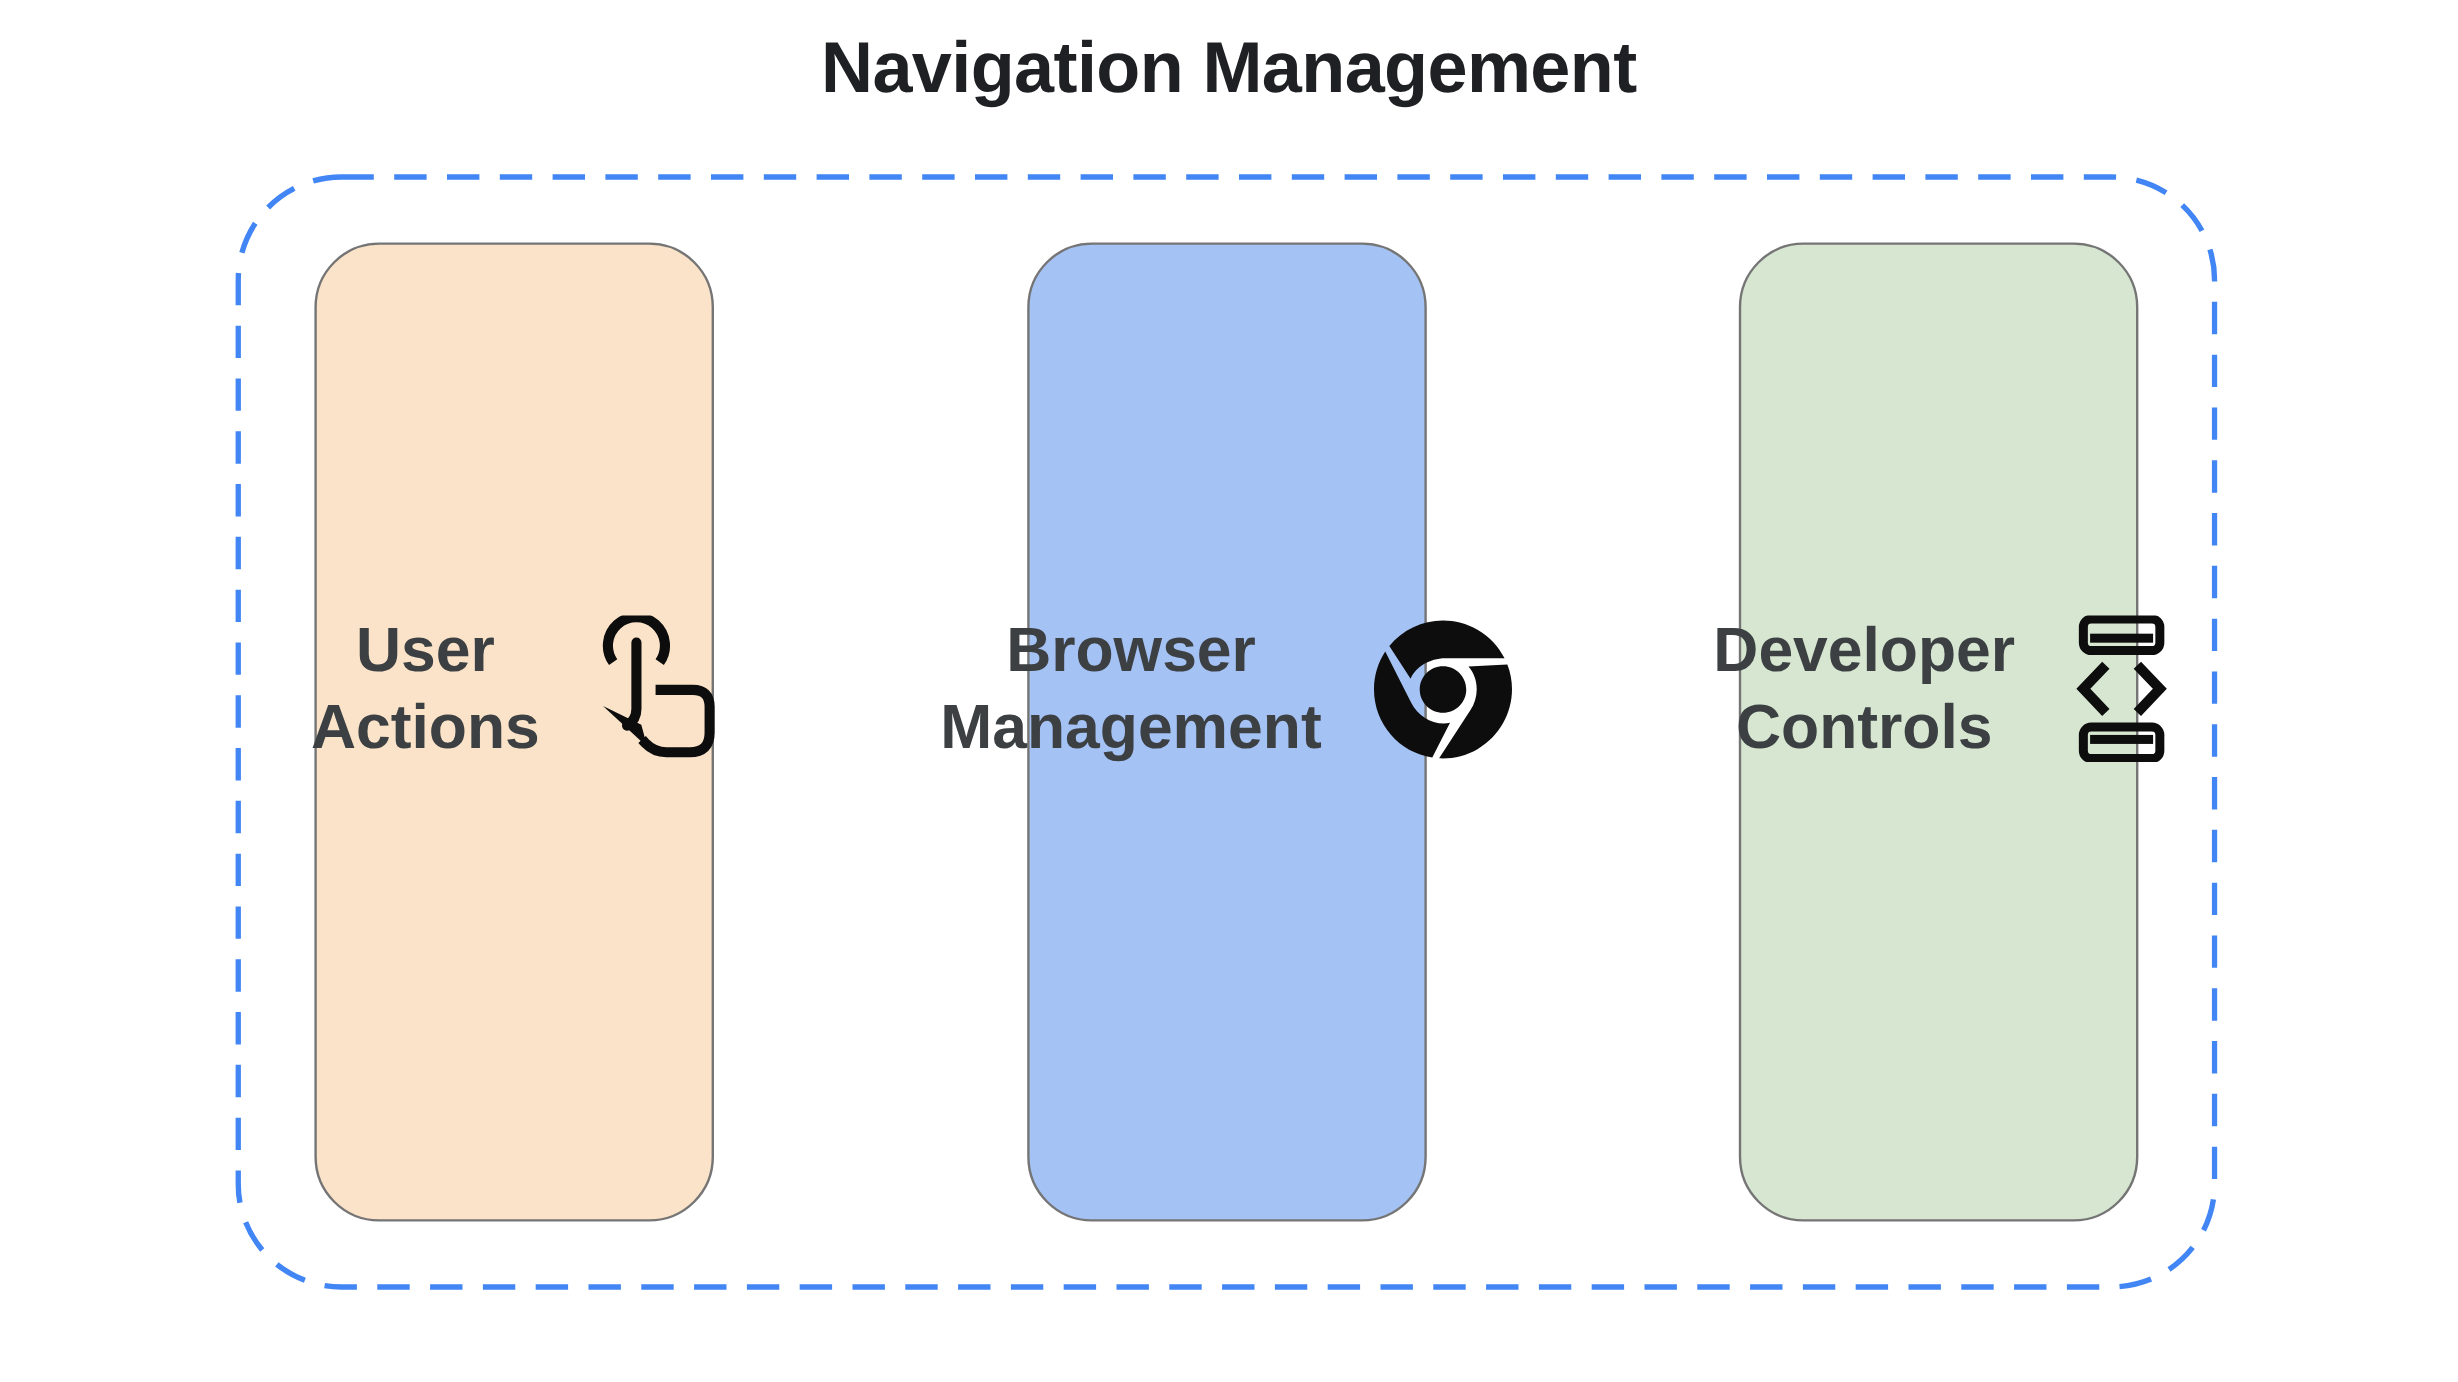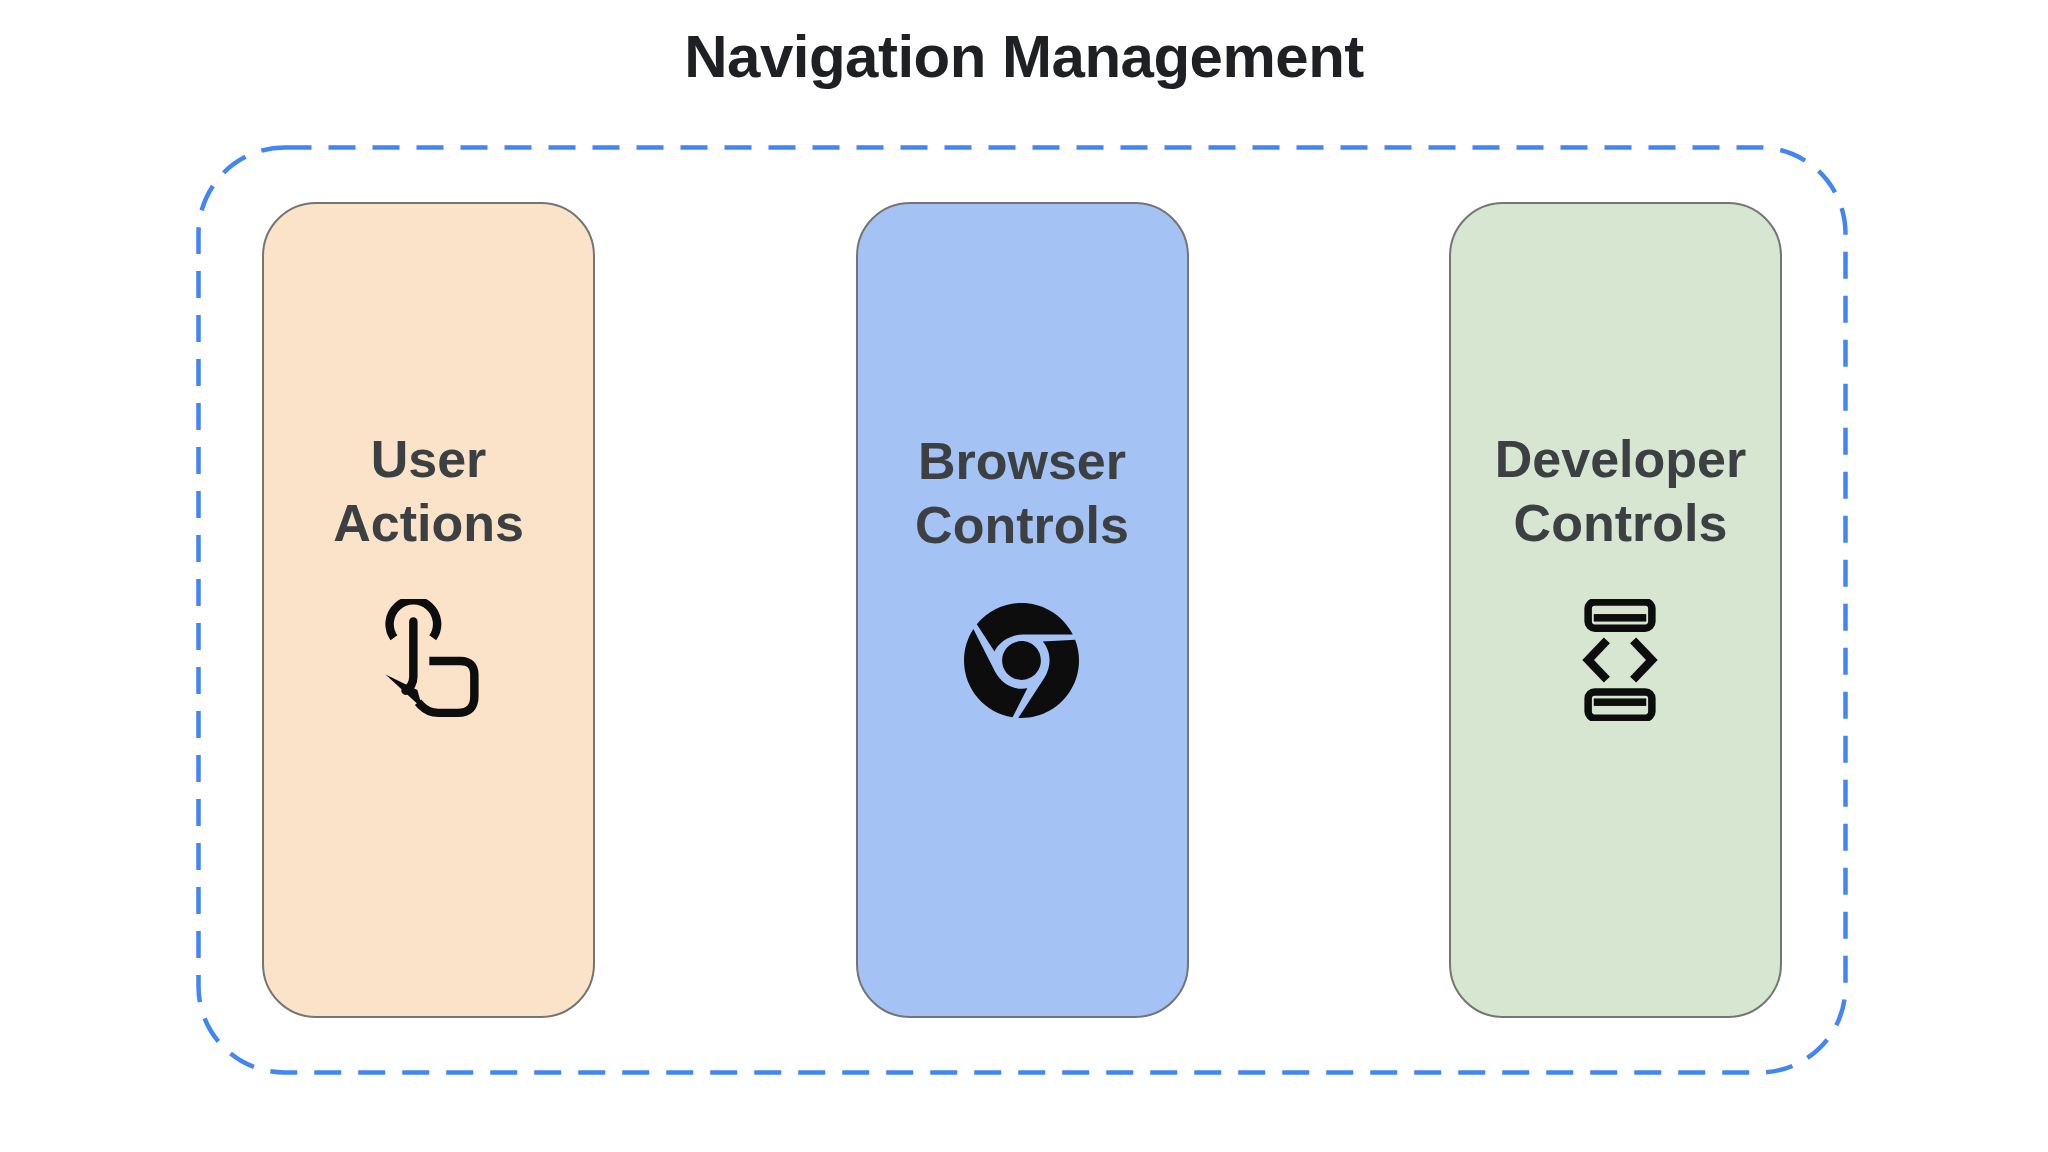--- a/index.html
+++ b/index.html
@@ -39,21 +39,21 @@
     border-radius:54px;
     border:2px solid #757575;
     box-sizing:border-box;
     display:flex;
     flex-direction:column;
     align-items:center;
     justify-content:center;
   }
   .card-content{
     display:flex;
-    flex-direction:column;
+    flex-direction:row;
     align-items:center;
     gap:44px;
     transform:translateY(-36px);
   }
   .card-label{
     font-size:52px;
     line-height:64px;
     font-weight:700;
     text-align:center;
     white-space:pre-line;
@@ -82,21 +82,21 @@
           <path d="M 145 112 L 145 288 Q 145 318 120 333" fill="none" stroke="currentColor" stroke-width="27" stroke-linecap="round"></path>
           <path d="M 196 238 L 295 238 Q 340 238 340 283 L 340 352 Q 340 404 287 404 L 225 404 Q 192 404 170 381 L 160 370" fill="none" stroke="currentColor" stroke-width="27" stroke-linejoin="round" stroke-linecap="butt"></path>
           <path d="M 56 281 L 158 331 L 174 390 Z" fill="currentColor"></path>
         </svg>
       </div>
     </div>
 
     <div class="card" style="background: rgb(165, 194, 244); border-color: rgb(117, 117, 117);">
       <div class="card-content">
         <div class="card-label" style="color: rgb(60, 64, 67);">Browser
-Controls</div>
+Management</div>
         <svg class="card-icon" width="115" height="119" viewBox="0 0 496 512" style="color: rgb(13, 13, 13);">
           <path fill="currentColor" d="M131.5 217.5L55.1 100.1c47.6-59.2 119-91.8 192-92.1 42.3-.3 85.5 10.5 124.8 33.2 43.4 25.2 76.4 61.4 97.4 103L264 144.3c-58.1-3.4-113.4 29.3-132.5 73.2zm32.9 38.5c0 46.2 37.4 83.6 83.6 83.6s83.6-37.4 83.6-83.6-37.4-83.6-83.6-83.6-83.6 37.3-83.6 83.6zm314.9-89.2L339.6 174c37.9 44.3 38.5 108.2 6.6 157.2L234.1 503.6c46.5 2.5 94.4-7.7 137.8-32.9 107.4-62 150.9-192 107.4-303.9zM133.7 303.6L40.4 120.1C14.9 159.1 0 205.9 0 256c0 124 90.8 226.7 209.5 244.9l63.7-124.8c-57.6 10.8-113.2-20.8-139.5-72.5z"></path>
         </svg>
       </div>
     </div>
 
     <div class="card" style="background: rgb(214, 230, 209); border-color: rgb(117, 117, 117); padding-left: 10px;">
       <div class="card-content">
         <div class="card-label" style="color: rgb(60, 64, 67);">Developer
 Controls</div>

